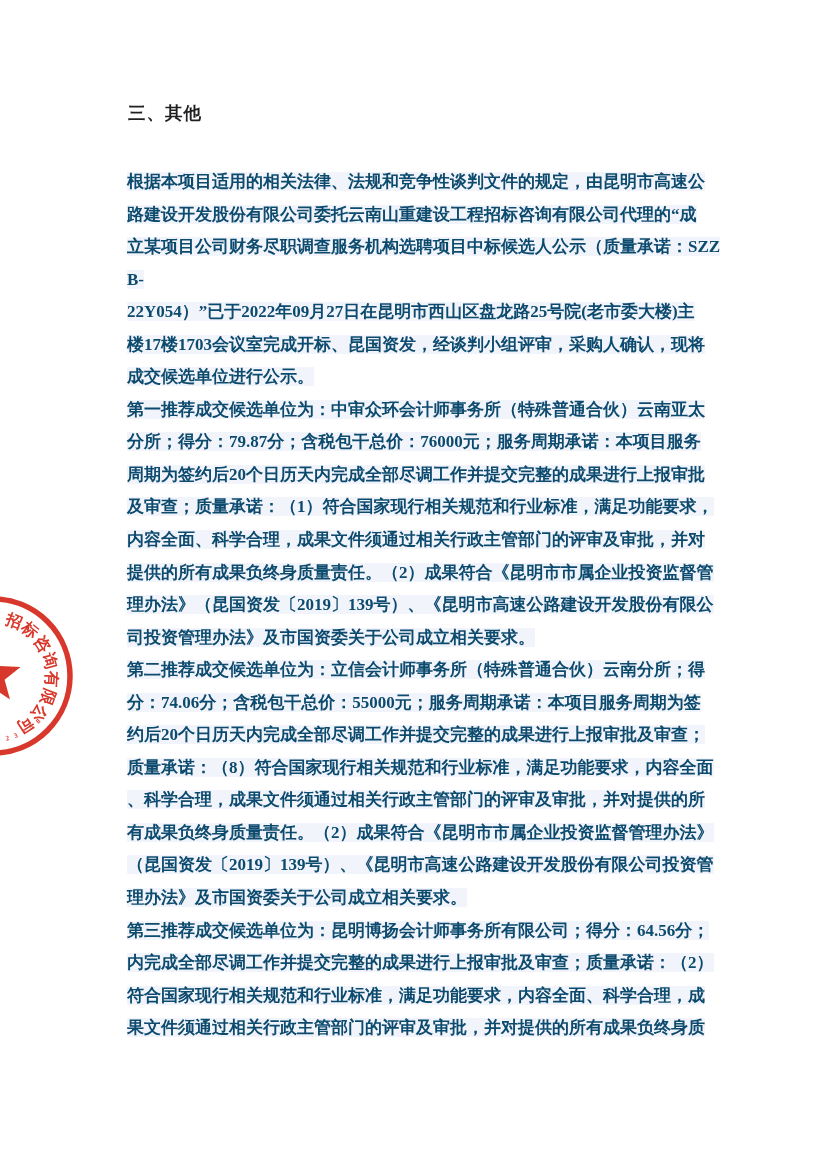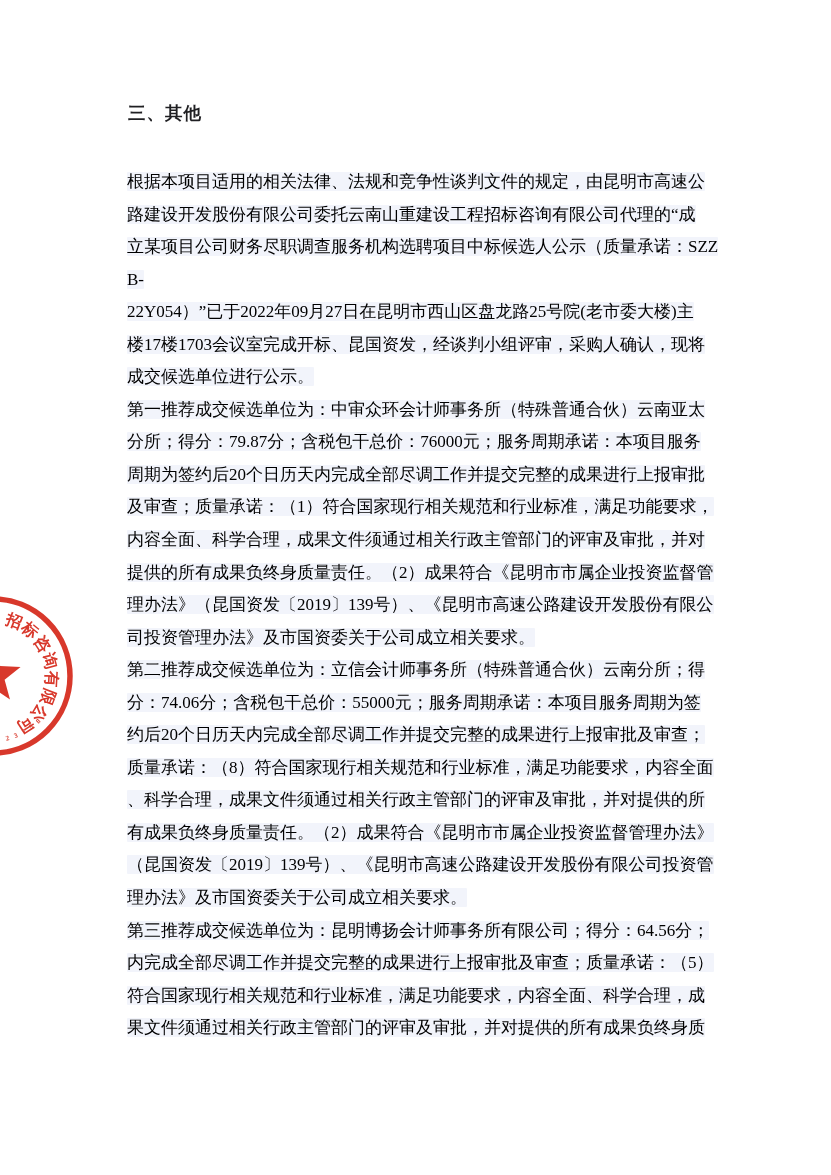--- a/index.html
+++ b/index.html
@@ -52,21 +52,21 @@
   .stamp-left  { left: -92px; top: 588px; }
   .stamp-right { left: 753px; top: 596px; }
 </style>
 </head>
 <body>
 
 <div class="page">
 
   <h1 class="heading">三、其他</h1>
 
-  <div class="body-block" id="body-lines" style="color: #000000;">
+  <div class="body-block" id="body-lines" style="color: #0c4a6e; font-weight: bold;">
       <div class="line"><span class="line-ink">根据本项目适用的相关法律、法规和竞争性谈判文件的规定，由昆明市高速公</span></div>
       <div class="line"><span class="line-ink">路建设开发股份有限公司委托云南山重建设工程招标咨询有限公司代理的“成</span></div>
       <div class="line"><span class="line-ink">立某项目公司财务尽职调查服务机构选聘项目中标候选人公示（质量承诺：SZZ</span></div>
       <div class="line"><span class="line-ink">B-</span></div>
       <div class="line"><span class="line-ink">22Y054）”已于2022年09月27日在昆明市西山区盘龙路25号院(老市委大楼)主</span></div>
       <div class="line"><span class="line-ink">楼17楼1703会议室完成开标、昆国资发，经谈判小组评审，采购人确认，现将</span></div>
       <div class="line"><span class="line-ink">成交候选单位进行公示。</span></div>
       <div class="line"><span class="line-ink">第一推荐成交候选单位为：中审众环会计师事务所（特殊普通合伙）云南亚太</span></div>
       <div class="line"><span class="line-ink">分所；得分：79.87分；含税包干总价：76000元；服务周期承诺：本项目服务</span></div>
       <div class="line"><span class="line-ink">周期为签约后20个日历天内完成全部尽调工作并提交完整的成果进行上报审批</span></div>
@@ -77,21 +77,21 @@
       <div class="line"><span class="line-ink">司投资管理办法》及市国资委关于公司成立相关要求。</span></div>
       <div class="line"><span class="line-ink">第二推荐成交候选单位为：立信会计师事务所（特殊普通合伙）云南分所；得</span></div>
       <div class="line"><span class="line-ink">分：74.06分；含税包干总价：55000元；服务周期承诺：本项目服务周期为签</span></div>
       <div class="line"><span class="line-ink">约后20个日历天内完成全部尽调工作并提交完整的成果进行上报审批及审查；</span></div>
       <div class="line"><span class="line-ink">质量承诺：（8）符合国家现行相关规范和行业标准，满足功能要求，内容全面</span></div>
       <div class="line"><span class="line-ink">、科学合理，成果文件须通过相关行政主管部门的评审及审批，并对提供的所</span></div>
       <div class="line"><span class="line-ink">有成果负终身质量责任。（2）成果符合《昆明市市属企业投资监督管理办法》</span></div>
       <div class="line"><span class="line-ink">（昆国资发〔2019〕139号）、《昆明市高速公路建设开发股份有限公司投资管</span></div>
       <div class="line"><span class="line-ink">理办法》及市国资委关于公司成立相关要求。</span></div>
       <div class="line"><span class="line-ink">第三推荐成交候选单位为：昆明博扬会计师事务所有限公司；得分：64.56分；</span></div>
-      <div class="line"><span class="line-ink">内完成全部尽调工作并提交完整的成果进行上报审批及审查；质量承诺：（5）</span></div>
+      <div class="line"><span class="line-ink">内完成全部尽调工作并提交完整的成果进行上报审批及审查；质量承诺：（2）</span></div>
       <div class="line"><span class="line-ink">符合国家现行相关规范和行业标准，满足功能要求，内容全面、科学合理，成</span></div>
       <div class="line"><span class="line-ink">果文件须通过相关行政主管部门的评审及审批，并对提供的所有成果负终身质</span></div>
     </div>
 
   <svg class="stamp stamp-left" id="stamp-left" width="170" height="180" viewBox="0 0 170 180">
       <circle cx="85" cy="88" r="77" fill="none" stroke="#d62a1c" stroke-width="5.5"></circle>
       <path d="M85.0,59.0L92.2,78.1L112.6,79.0L96.6,91.8L102.0,111.5L85.0,100.2L68.0,111.5L73.4,91.8L57.4,79.0L77.8,78.1Z" fill="#d62a1c"></path>
       <text x="106.1" y="32.9" fill="#d62a1c" font-size="16" text-anchor="middle" dominant-baseline="central" transform="rotate(21 106.1 32.9)">招</text>
       <text x="122.1" y="42.1" fill="#d62a1c" font-size="16" text-anchor="middle" dominant-baseline="central" transform="rotate(39 122.1 42.1)">标</text>
       <text x="134.5" y="55.9" fill="#d62a1c" font-size="16" text-anchor="middle" dominant-baseline="central" transform="rotate(57 134.5 55.9)">咨</text>

